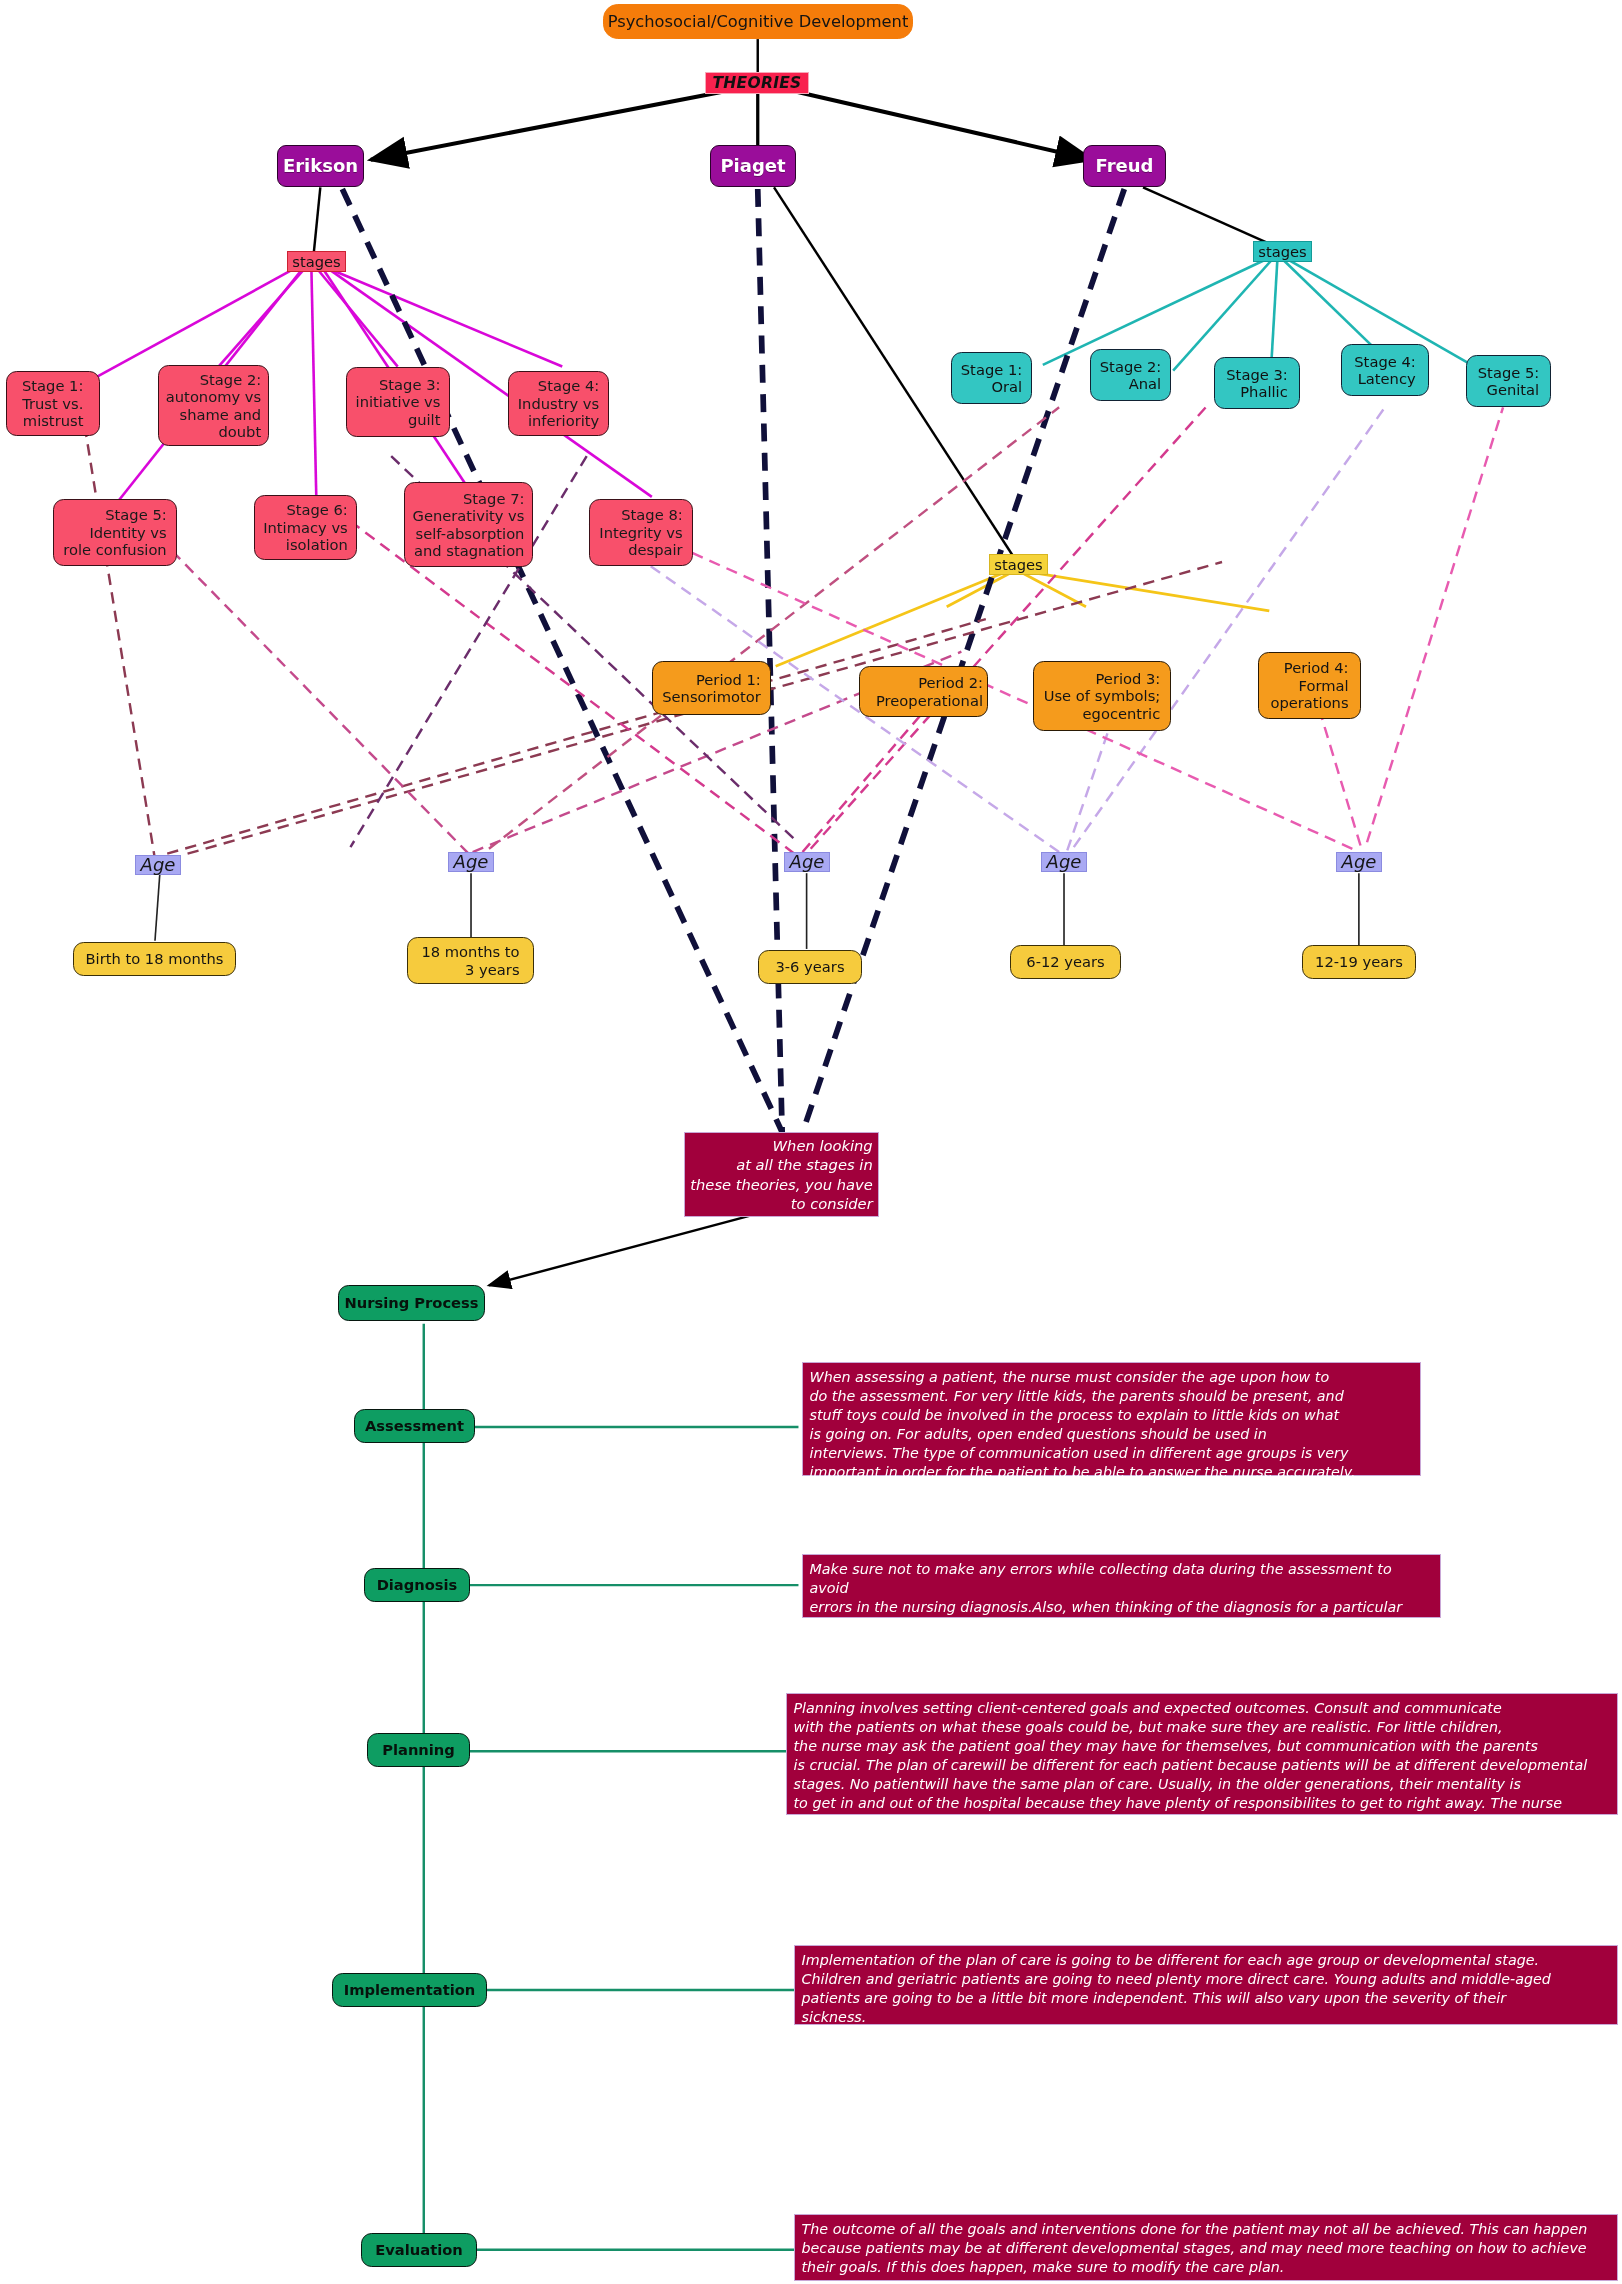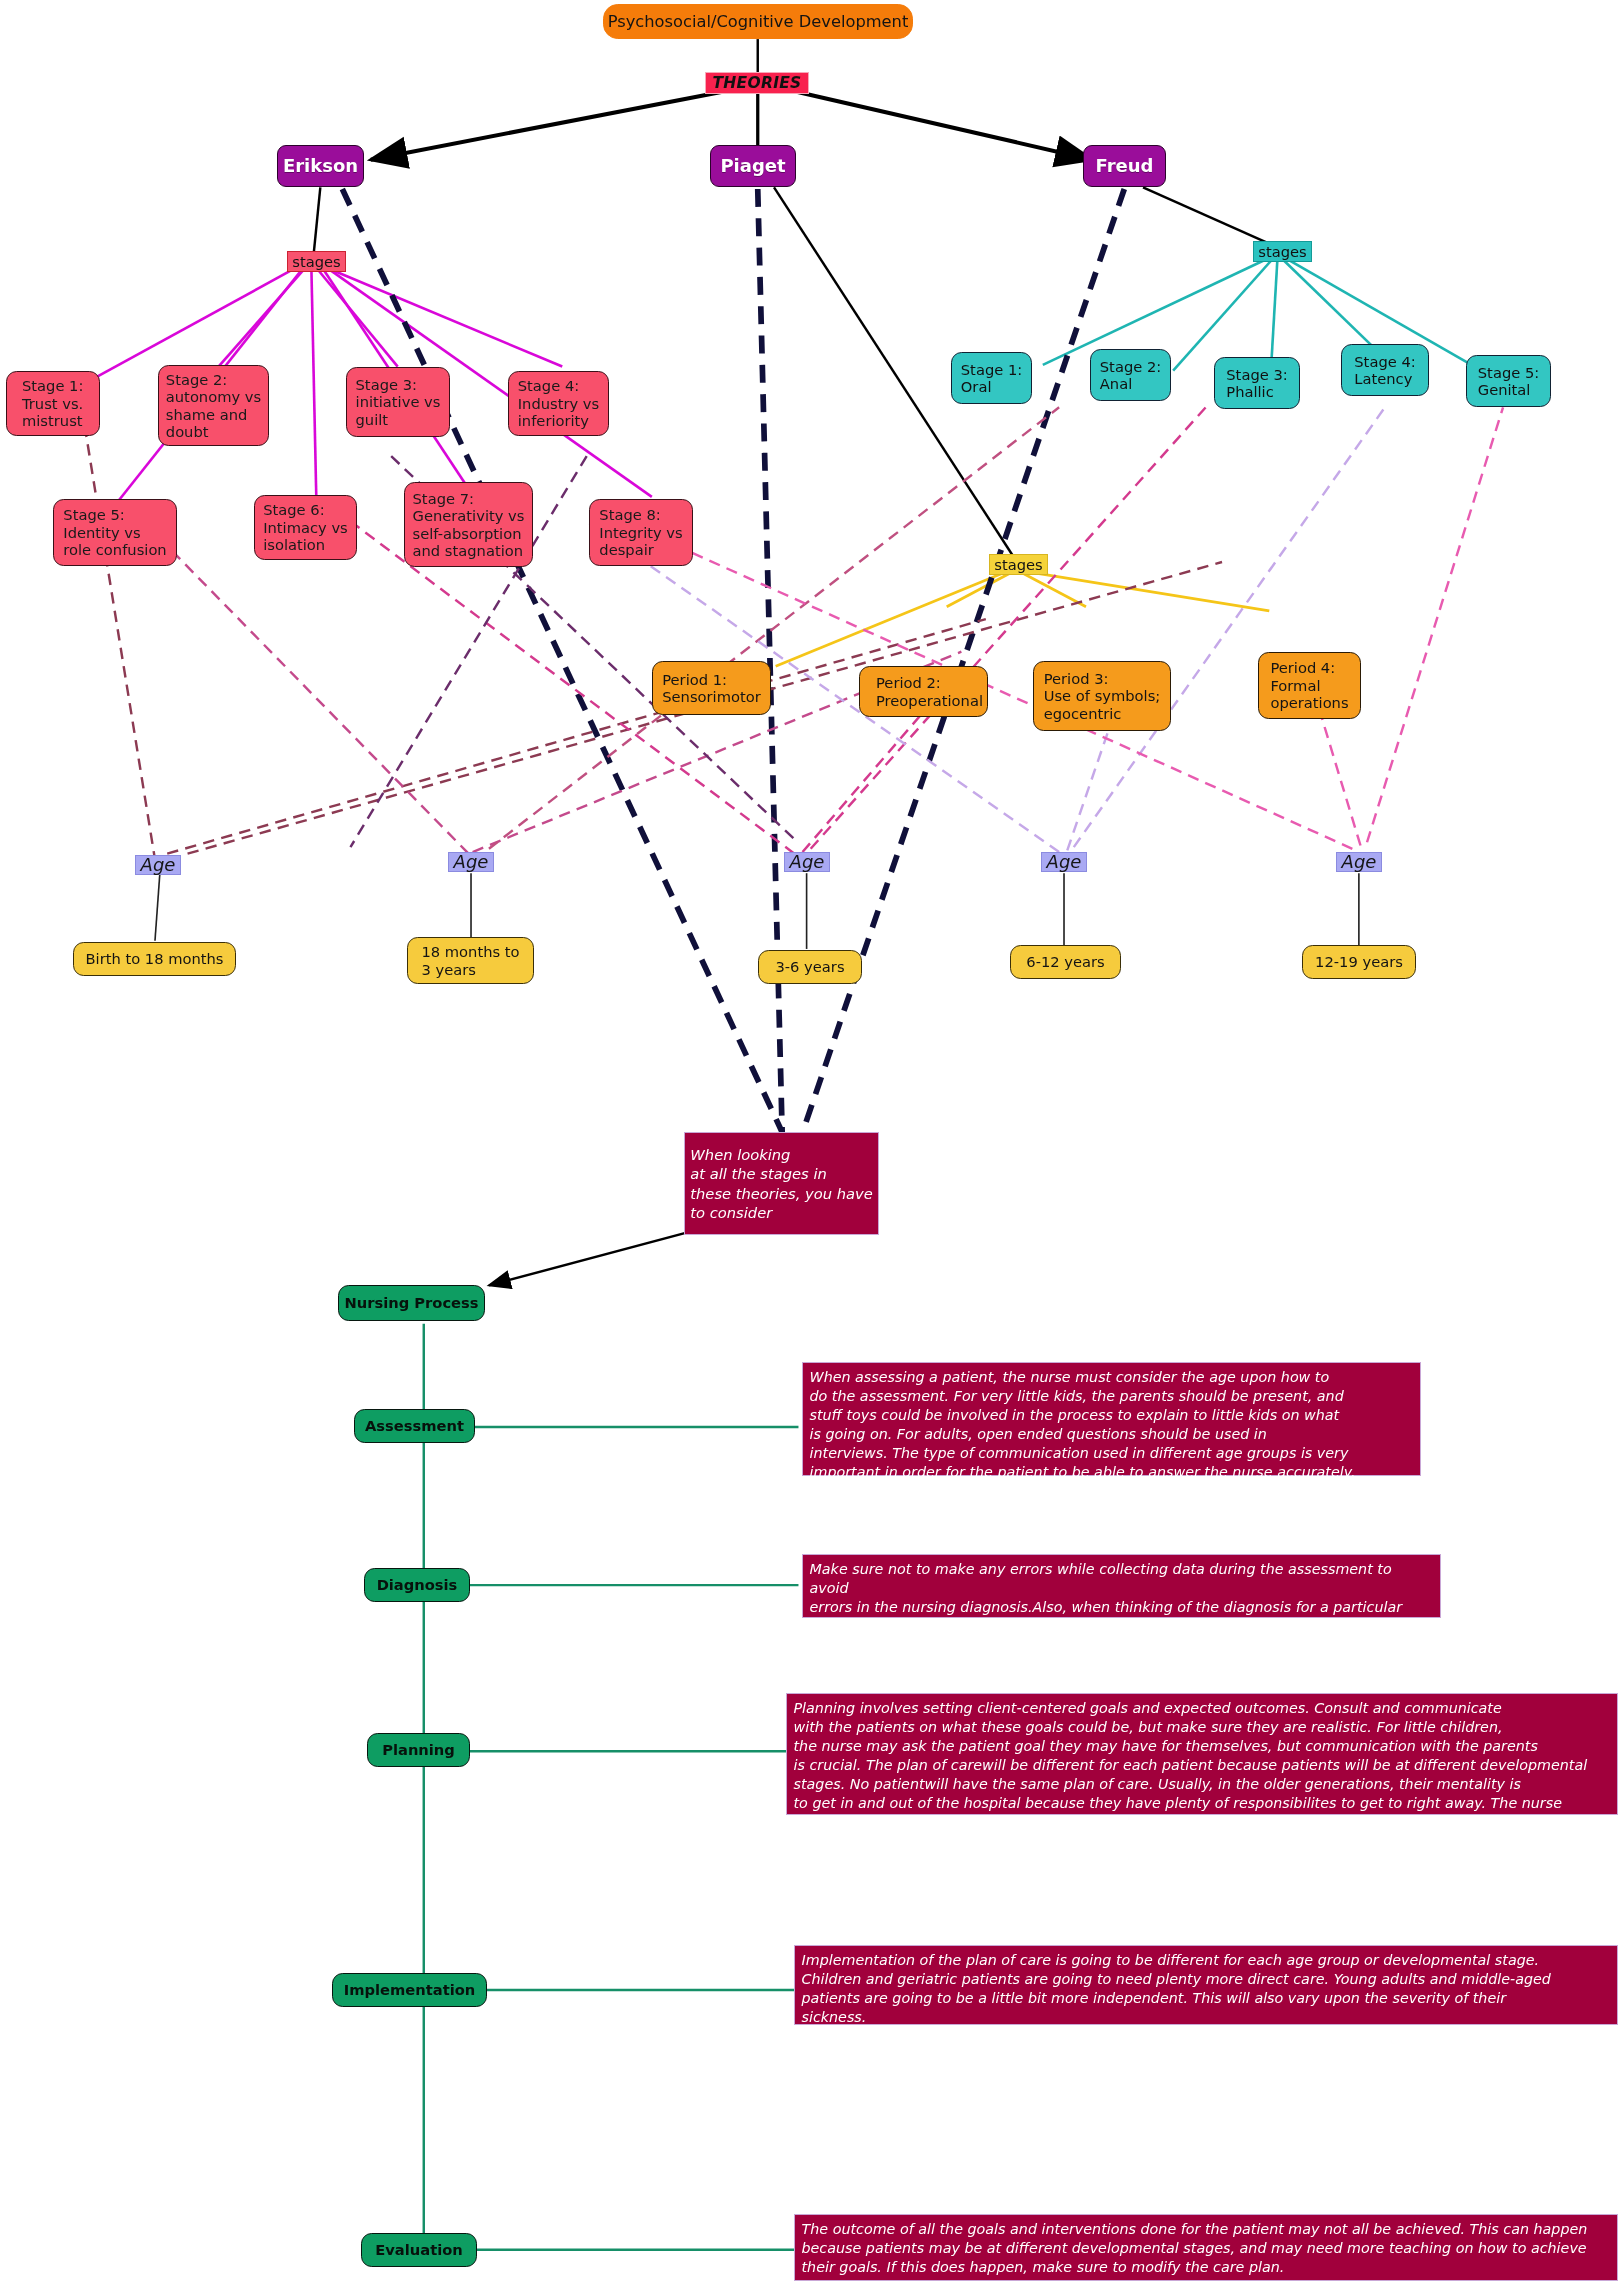--- a/index.html
+++ b/index.html
@@ -1,21 +1,21 @@
 <!DOCTYPE html>
 <html style="font-size:13px"><head>
 <meta charset="utf-8">
 <style>
   html,body{margin:0;padding:0;background:#ffffff;}
   body{width:1623px;height:2284px;position:relative;overflow:hidden;
        font-family:"DejaVu Sans","Liberation Sans",sans-serif;}
   #canvas{position:absolute;left:0;top:0;width:1623px;height:2284px;}
   svg.wires{position:absolute;left:0;top:0;width:1623px;height:2284px;pointer-events:none;}
   .node{position:absolute;box-sizing:border-box;display:flex;align-items:center;
-        justify-content:center;text-align:left;line-height:1.18;}
+        justify-content:center;text-align:right;line-height:1.18;}
 
   
   .n-title{background:#F57C0A;border:1.6px solid #F57C0A;border-radius:14.7px;
            color:#141414;font-size:16.3px;}
   .n-theories{background:#F8224E;color:#111;font-weight:bold;font-style:italic;
               font-size:15.5px;border:0.8px solid #f8a9b9;letter-spacing:0.3px;}
   .n-person{background:#9A0D9A;color:#ffffff;font-weight:bold;font-size:18px;
             border:1.6px solid #2b022b;border-radius:9px;
             text-shadow:0 0.8px 0 rgba(0,0,0,.35);}
   .n-stages-red{background:#F8536E;color:#141414;font-size:14.7px;border:0.8px solid #c23;}
@@ -268,21 +268,21 @@
   <div class="node n-agebox" style="left:758px;top:950px;width:104px;height:34px;">
     <span style="white-space:pre-line">3-6 years</span>
   </div>
   <div class="node n-agebox" style="left:1010px;top:945px;width:111px;height:34px;">
     <span style="white-space:pre-line">6-12 years</span>
   </div>
   <div class="node n-agebox" style="left:1302px;top:945px;width:114px;height:34px;">
     <span style="white-space:pre-line">12-19 years</span>
   </div>
 
-  <div class="node n-consider" style="left:684px;top:1132px;width:195px;height:103px;">
+  <div class="node n-consider" style="left:684px;top:1132px;width:195px;height:85px;">
     <span style="white-space:pre-line">When looking
 at all the stages in
 these theories, you have
 to consider</span>
   </div>
 
   <div class="node n-green" style="left:338px;top:1285px;width:147px;height:36px;">
     <span>Nursing Process</span>
   </div>
 

